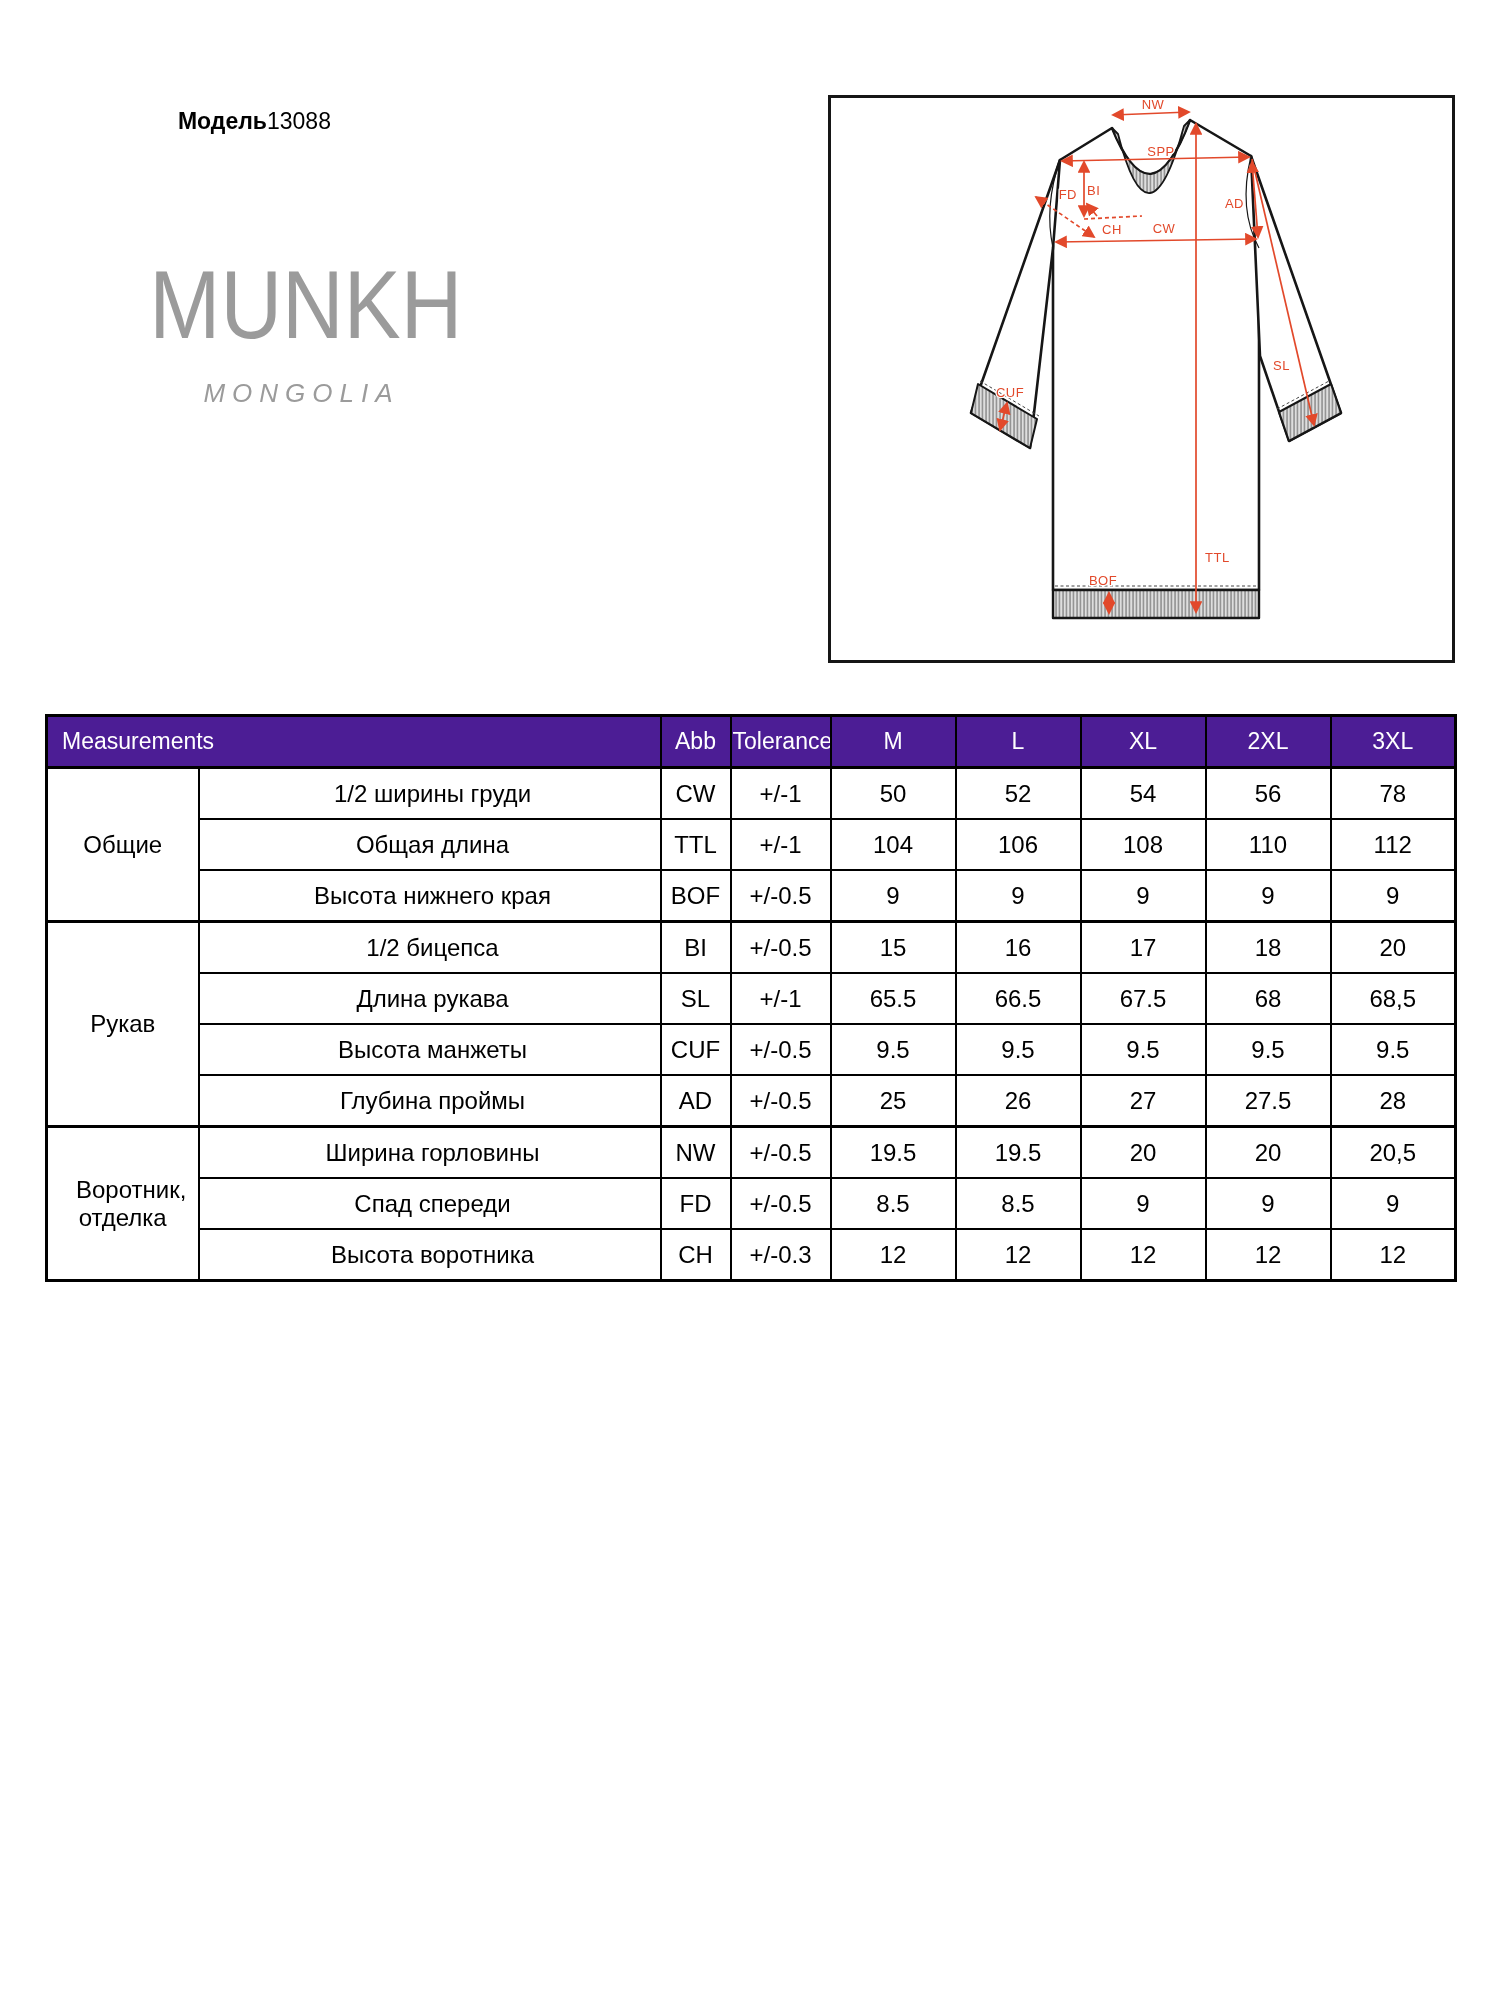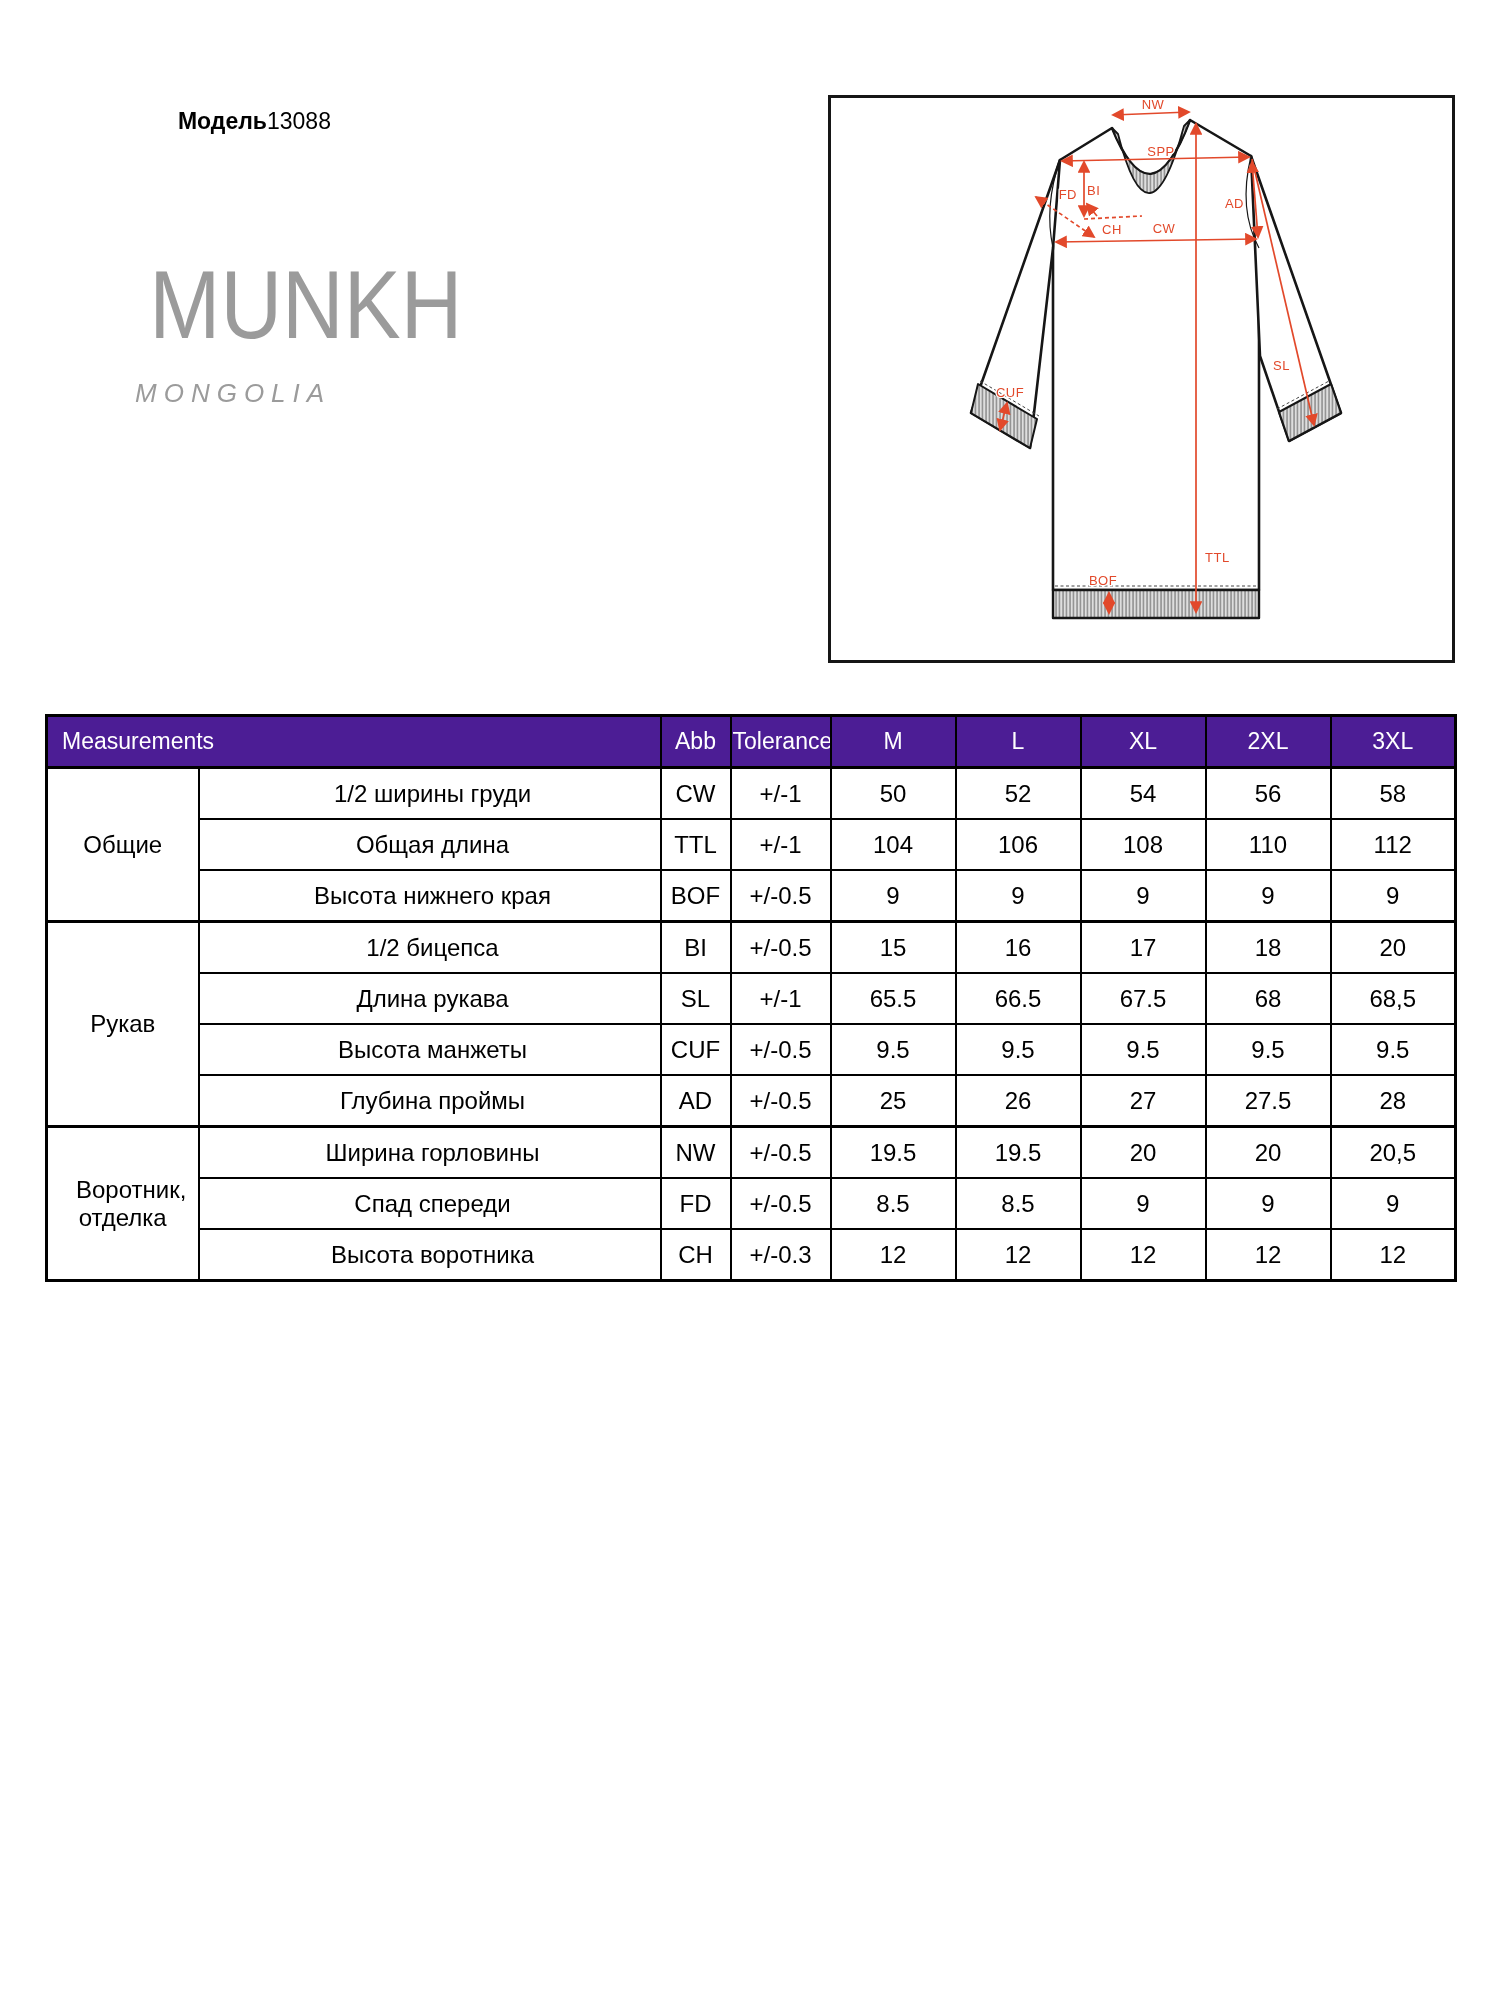--- a/index.html
+++ b/index.html
@@ -4,21 +4,21 @@
 <style>
   html,body{margin:0;padding:0;}
   body{
     width:1500px;height:2000px;position:relative;background:#ffffff;
     font-family:"Liberation Sans",sans-serif;color:#000;
   }
   
   .model-row{position:absolute;left:65px;top:108px;font-size:23px;white-space:nowrap;}
   .model-row .lbl{font-weight:bold;display:inline-block;width:202px;text-align:right;}
   
-  .logo{position:absolute;left:128px;top:256px;width:340px;color:#9b9b9b;}
+  .logo{position:absolute;left:128px;top:256px;width:340px;text-align:center;color:#9b9b9b;}
   .logo .brand{display:inline-block;font-size:97px;line-height:1;font-weight:400;
     transform:scaleX(0.88);transform-origin:center;letter-spacing:0;}
   .logo .sub{font-size:26px;letter-spacing:7px;margin-top:25px;text-indent:7px;font-style:italic;}
   
   .diagram{position:absolute;left:828px;top:95px;width:621px;height:562px;border:3px solid #161616;background:#fff;}
   .diagram svg{display:block;width:100%;height:100%;}
   .anno-label{font-family:"Liberation Sans",sans-serif;font-size:13px;letter-spacing:.5px;
     paint-order:stroke;stroke:#ffffff;stroke-width:2.5px;}
   
   table.size-table{position:absolute;left:45px;top:714px;width:1409px;border-collapse:collapse;table-layout:fixed;}
@@ -129,21 +129,21 @@
   <tbody>
       <tr class="group-start">
         <td class="group-cell" rowspan="3">Общие</td>
         <td class="name-cell">1/2 ширины груди</td>
         <td class="abb-cell">CW</td>
         <td class="tol-cell">+/-1</td>
         <td class="val-cell">50</td>
         <td class="val-cell">52</td>
         <td class="val-cell">54</td>
         <td class="val-cell">56</td>
-        <td class="val-cell">58</td>
+        <td class="val-cell">78</td>
       </tr>
       <tr>
         <td class="name-cell">Общая длина</td>
         <td class="abb-cell">TTL</td>
         <td class="tol-cell">+/-1</td>
         <td class="val-cell">104</td>
         <td class="val-cell">106</td>
         <td class="val-cell">108</td>
         <td class="val-cell">110</td>
         <td class="val-cell">112</td>

